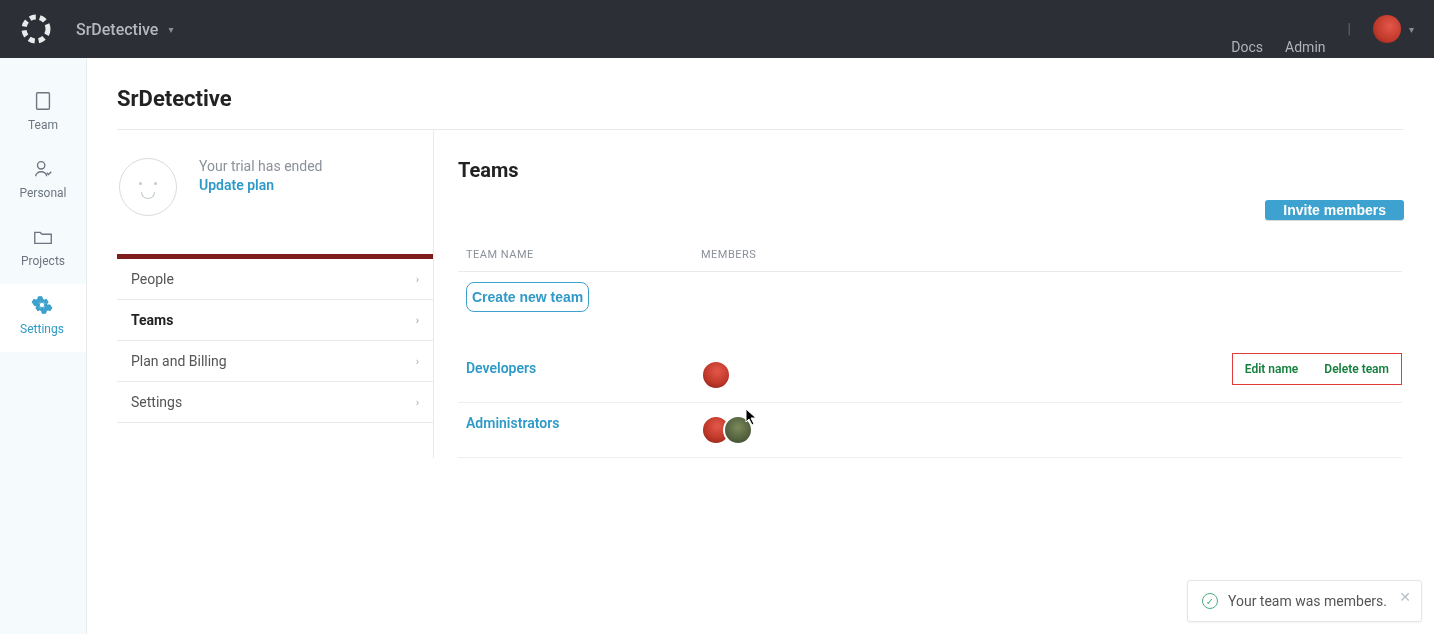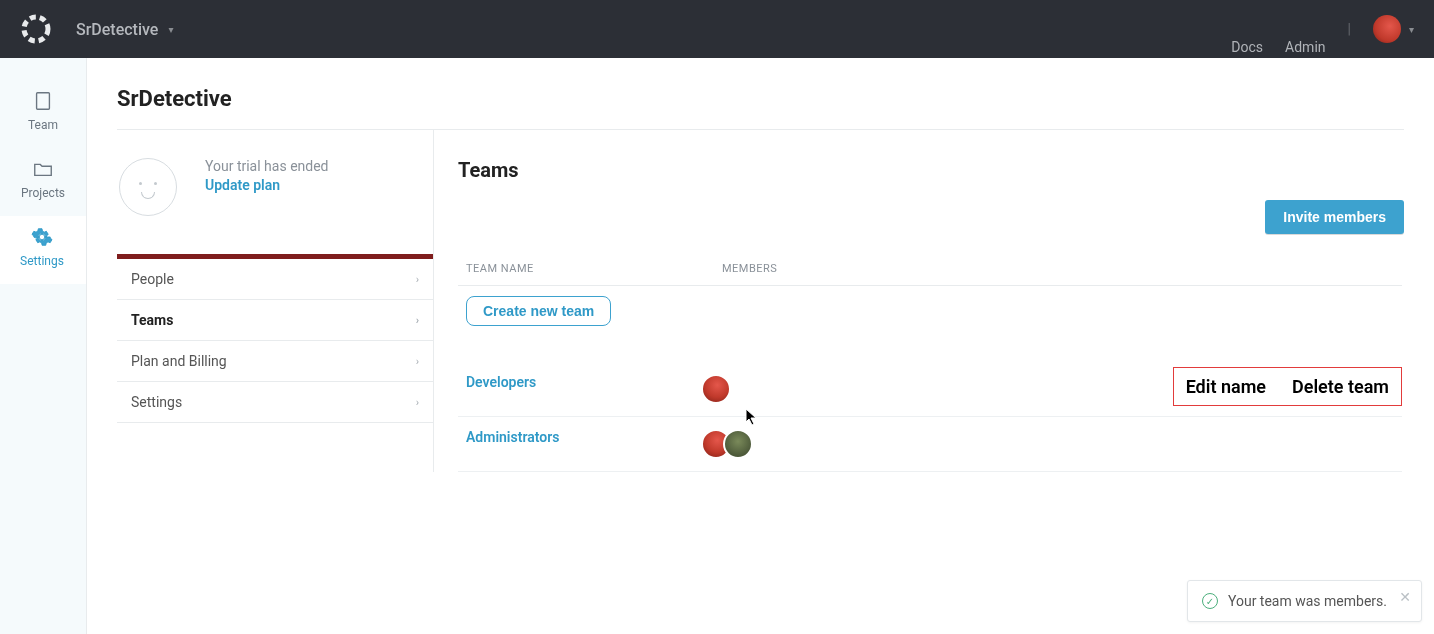--- a/index.html
+++ b/index.html
@@ -72,21 +72,21 @@
       border-top: 1px solid #e8ebed;
     }
 
     
     .left-panel {
       width: 317px;
       border-right: 1px solid #e8ebed;
       padding-top: 28px;
     }
     .trial-box {
-      display: flex; gap: 28px;
+      display: flex; gap: 22px;
       padding: 0 14px 38px 2px;
     }
     .smiley {
       width: 58px; height: 58px; border: 1px solid #d8dde1; border-radius: 50%;
       display: flex; align-items: center; justify-content: center;
       position: relative;
       flex-shrink: 0;
     }
     .smiley::before, .smiley::after {
       content: ""; position: absolute; width: 3px; height: 3px; border-radius: 50%;
@@ -126,48 +126,48 @@
     }
     .actions-row {
       display: flex; justify-content: flex-end;
       margin-bottom: 28px;
     }
     .btn-primary {
       background: #3da2cf;
       color: #fff;
       border: none;
       border-radius: 3px;
-      padding: 9px 18px;
+      padding: 2px 18px;
       font-size: 14px;
       font-weight: 600;
       cursor: pointer;
       box-shadow: 0 1px 0 rgba(0,0,0,0.15);
     }
     .btn-outline {
       background: #fff;
       border: 1px solid #3da2cf;
       color: #2f99c7;
       border-radius: 8px;
-      padding: 6px 16px;
+      padding: 6px 5px;
       font-size: 14px;
       font-weight: 600;
       cursor: pointer;
     }
 
     .teams-table { width: 944px; }
     .table-header {
       display: flex;
       font-size: 11px;
       letter-spacing: 0.5px;
       color: #8a9199;
       padding: 0 8px 10px;
       border-bottom: 1px solid #e8ebed;
     }
     .col-name { width: 235px; }
-    .col-members { flex: 1; margin-left: 21px; }
+    .col-members { flex: 1; }
     .create-row {
       padding: 10px 8px;
     }
     .team-rows { margin-top: 26px; }
     .team-row {
       display: flex; align-items: flex-start;
       padding: 12px 8px;
       border-bottom: 1px solid #edf0f2;
       position: relative;
     }
@@ -186,21 +186,21 @@
     }
     .av-red { background: radial-gradient(circle at 55% 35%, #e4574b 0%, #c0392b 55%, #7d1e15 100%); }
     .av-green { background: radial-gradient(circle at 50% 40%, #7a8a5a 0%, #4d5a3a 70%); }
     .row-actions {
       position: absolute; right: 0px; top: 5px;
       border: 1px solid #e23b3b;
       display: flex; gap: 26px;
       padding: 8px 12px;
       background: #fff;
     }
-    .row-actions span { color: #000000; font-weight: 600; font-size: 18px; cursor: pointer; }
+    .row-actions span { color: #15803d; font-weight: 600; font-size: 12px; cursor: pointer; }
 
     
     .toast {
       position: absolute;
       right: 12px; bottom: 12px;
       background: #fff;
       border: 1px solid #e2e6e9;
       border-radius: 3px;
       padding: 12px 34px 12px 14px;
       font-size: 14px;
@@ -256,20 +256,28 @@
   <div class="sidebar">
     <div class="side-item">
       <svg width="22" height="22" viewBox="0 0 24 24" stroke-width="1.5">
         <rect x="5" y="3" width="14" height="18" rx="1" fill="none"></rect>
         <line x1="9" y1="7" x2="9" y2="7"></line>
           <line x1="15" y1="7" x2="15" y2="7"></line>
         <line x1="9" y1="11" x2="9" y2="11"></line>
           <line x1="15" y1="11" x2="15" y2="11"></line>
       </svg>
       <span>Team</span>
+    </div>
+    <div class="side-item">
+      <svg width="22" height="22" viewBox="0 0 24 24" stroke-width="1.5">
+        <circle cx="10" cy="8" r="4" fill="none"></circle>
+        <path d="M4 20c0-3 3-5 6-5s6 2 6 5" fill="none"></path>
+        <path d="M16 16l2 2 3-3" fill="none"></path>
+      </svg>
+      <span>Personal</span>
     </div>
     <div class="side-item">
       <svg width="22" height="22" viewBox="0 0 24 24" stroke-width="1.5">
         <path d="M3 7h6l2 2h10v10H3z" fill="none"></path>
       </svg>
       <span>Projects</span>
     </div>
     <div class="side-item active">
       <svg width="22" height="22" viewBox="0 0 24 24" stroke="none">
         <path fill="#3da2cf" d="M12 8a4 4 0 100 8 4 4 0 000-8zm9 4a7 7 0 01-.1 1.2l2 1.6-2 3.4-2.4-.9a7 7 0 01-2 1.2l-.4 2.5h-4l-.4-2.5a7 7 0 01-2-1.2l-2.4.9-2-3.4 2-1.6A7 7 0 013 12a7 7 0 01.1-1.2l-2-1.6 2-3.4 2.4.9a7 7 0 012-1.2L8 3h4l.4 2.5a7 7 0 012 1.2l2.4-.9 2 3.4-2 1.6c.1.4.2.8.2 1.2z"></path>

